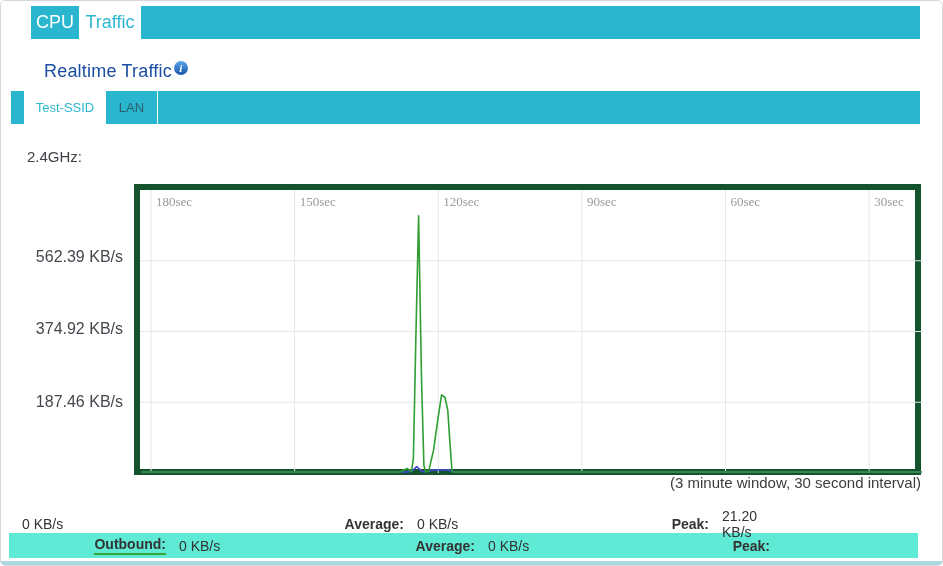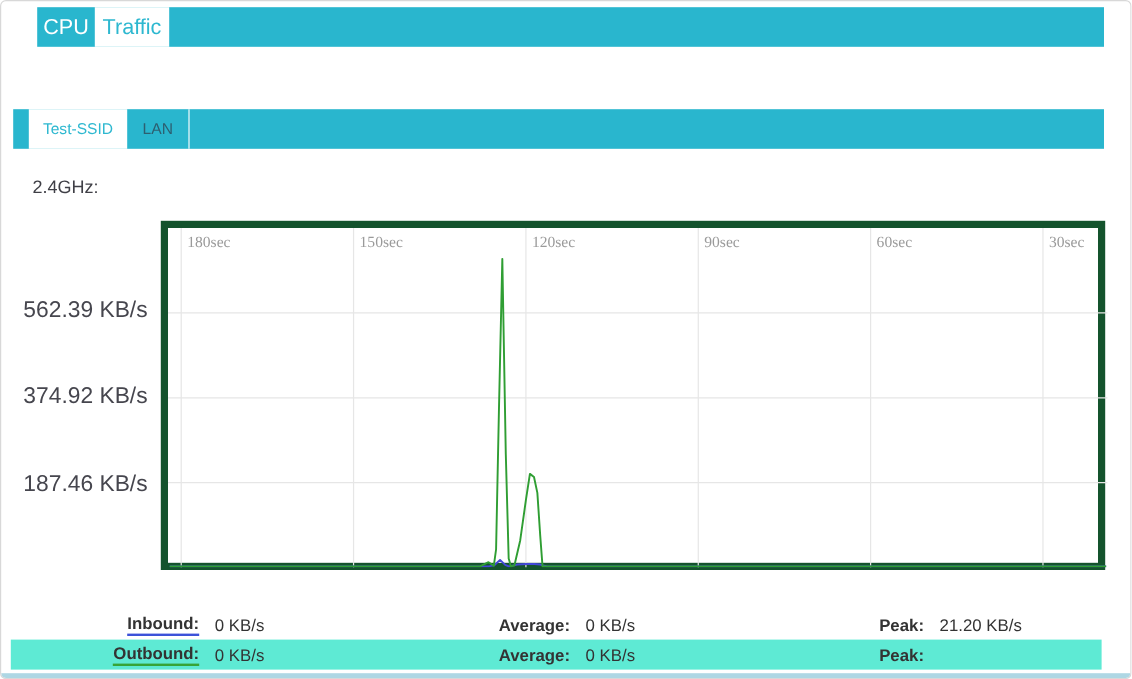--- a/index.html
+++ b/index.html
@@ -43,21 +43,21 @@
   .subtab {
     height:33px; display:flex; align-items:center; justify-content:center;
     font-size:13px; cursor:pointer;
   }
   .subtab.ssid { width:82px; margin-left:13px; background:#fff; color:#2eb8d0; }
   .subtab.lan { width:52px; color:#2d5f70; border-right:1px solid rgba(255,255,255,0.95); }
   
   .band-label { position:absolute; top:147px; left:26px; font-size:15px; color:#3f3f46; }
   
   .ylab { position:absolute; left:0; width:122px; text-align:right;
-          font-size:19px; color:#46464e; }
+          font-size:16px; color:#46464e; }
   .ylab.y0 { top:247px; } .ylab.y1 { top:319px; } .ylab.y2 { top:392px; }
   
   .chart-box {
     position:absolute; top:183px; left:133px; width:787px; height:291px;
     border:6px solid #14532d; background:#fff;
   }
   .chart-box svg { display:block; }
   .caption {
     position:absolute; top:473px; left:133px; width:787px; text-align:right;
     font-size:15px; color:#3c3c3c;
@@ -78,20 +78,23 @@
 </head>
 <body>
 
 <div class="page">
 
   <div class="tabstrip-top">
     <div class="tab-top cpu">CPU</div>
     <div class="tab-top traffic">Traffic</div>
   </div>
 
+  <div class="heading">
+    <span>Realtime Traffic</span><span class="info-badge">i</span>
+  </div>
 
   <div class="tabstrip-sub">
     <div class="subtab ssid">Test-SSID</div>
     <div class="subtab lan">LAN</div>
   </div>
 
   <div class="band-label">2.4GHz:</div>
 
   <div class="ylab y0">562.39 KB/s</div>
   <div class="ylab y1">374.92 KB/s</div>
@@ -112,25 +115,24 @@
         <text x="446.8887190461633" y="16" fill="#9a9a9a" font-size="13" font-family="Liberation Serif, serif">90sec</text>
         <line x1="585.514521553042" y1="0" x2="585.514521553042" y2="283" stroke="#e6e6e6" stroke-width="1"></line>
         <text x="590.514521553042" y="16" fill="#9a9a9a" font-size="13" font-family="Liberation Serif, serif">60sec</text>
         <line x1="729.1403240599205" y1="0" x2="729.1403240599205" y2="283" stroke="#e6e6e6" stroke-width="1"></line>
         <text x="734.1403240599205" y="16" fill="#9a9a9a" font-size="13" font-family="Liberation Serif, serif">30sec</text>
         <polyline points="1.4,282.0 260.0,282.0 267.1,282.0 271.9,281.1 276.7,276.6 281.0,280.7 283.9,282.0 286.8,281.5 291.1,280.4 298.3,280.0 305.4,280.0 310.2,280.4 313.6,281.5 316.0,282.0 781.8,282.0" fill="none" stroke="#4348d8" stroke-width="1.6" stroke-linejoin="round"></polyline>
         <polyline points="1.4,282.0 202.5,282.0 252.8,282.0 260.0,282.0 267.1,278.5 271.5,281.5 273.4,267.9 275.8,150.9 278.6,25.7 281.5,188.6 283.9,275.5 285.8,282.0 288.7,281.1 293.5,260.4 298.3,226.4 301.6,204.9 305.0,207.5 307.8,220.7 310.2,256.6 312.1,282.0 346.1,282.0 781.8,282.0" fill="none" stroke="#2f9e33" stroke-width="1.6" stroke-linejoin="round"></polyline>
       </svg>
   </div>
 
+  <div class="caption">(3 minute window, 30 second interval)</div>
 
   <div class="stats">
     <div class="stat-row row-in">
-      <div class="s-label">
-        <span class="u">Inbound:</span></div>
       <div class="s-val">0 KB/s</div>
       <div class="s-label">Average:</div>
       <div class="s-val">0 KB/s</div>
       <div class="s-label">Peak:</div>
       <div class="s-val">21.20 KB/s</div>
     </div>
     <div class="stat-row row-out alt">
       <div class="s-label">
         <span class="u">Outbound:</span></div>
       <div class="s-val">0 KB/s</div>

